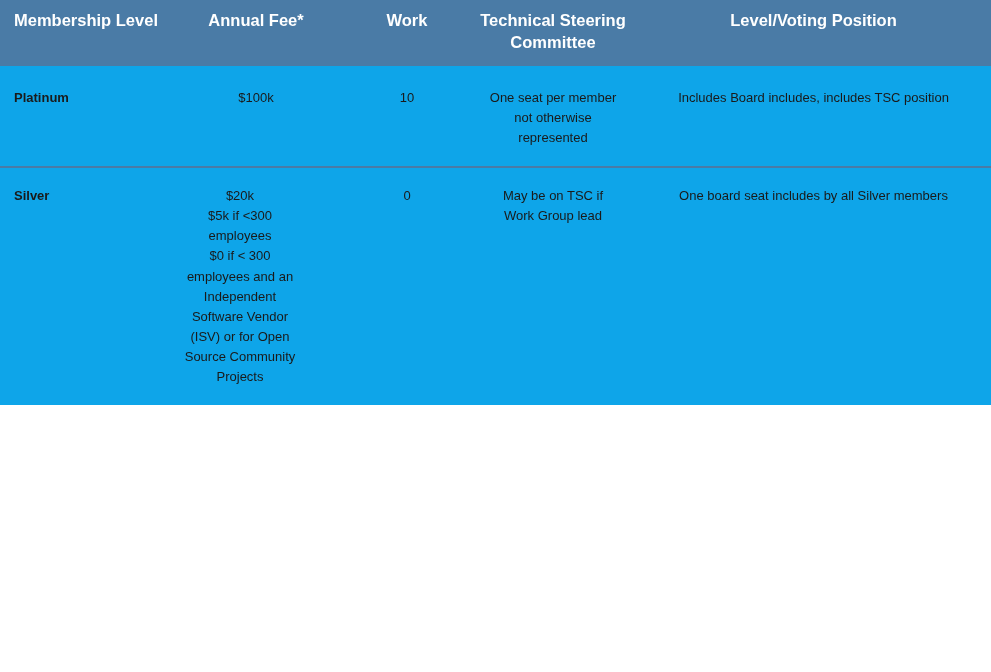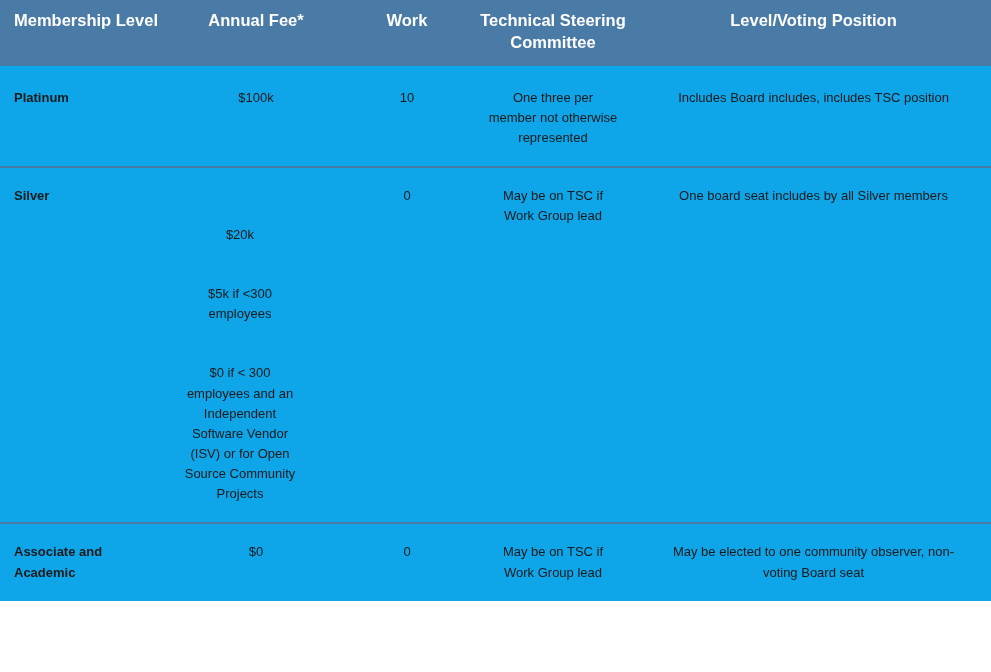--- a/index.html
+++ b/index.html
@@ -59,21 +59,20 @@
     padding-top: 22px;
   }
   table.membership tbody td.level {
     text-align: left;
     font-weight: bold;
     padding-left: 14px;
     font-size: 13px;
   }
   .fee-lines span {
     display: block;
-    margin-top: 39px;
   }
   .narrow-4 { display: inline-block; max-width: 118px; }
   .narrow-fee { display: inline-block; max-width: 120px; }
   .narrow-board { display: inline-block; max-width: 290px; }
   .narrow-tsc { display: inline-block; max-width: 130px; }
 </style>
 </head>
 <body>
 
 <div class="table-wrap">
@@ -92,36 +91,29 @@
         <th>Work</th>
         <th>Technical Steering Committee</th>
         <th>Level/Voting Position</th>
       </tr>
     </thead>
     <tbody>
       <tr>
         <td class="level">Platinum</td>
         <td><span class="narrow-fee">$100k</span></td>
         <td>10</td>
-        <td><span class="narrow-tsc">One three per member not otherwise represented</span></td>
+        <td><span class="narrow-tsc">One seat per member not otherwise represented</span></td>
         <td><span class="narrow-board">Includes Board includes, includes TSC position</span></td>
       </tr>
       <tr>
         <td class="level">Silver</td>
         <td class="fee-lines">
           <span class="narrow-fee">$20k</span>
           <span class="narrow-fee">$5k if &lt;300 employees</span>
           <span class="narrow-fee">$0 if &lt; 300 employees and an Independent Software Vendor (ISV) or for Open Source Community Projects</span>
         </td>
         <td>0</td>
         <td><span class="narrow-tsc">May be on TSC if Work Group lead</span></td>
         <td><span class="narrow-board">One board seat includes by all Silver members</span></td>
       </tr>
-      <tr>
-        <td class="level"><span class="narrow-4">Associate and Academic</span></td>
-        <td><span class="narrow-fee">$0</span></td>
-        <td>0</td>
-        <td><span class="narrow-tsc">May be on TSC if Work Group lead</span></td>
-        <td><span class="narrow-board">May be elected to one community observer, non-voting Board seat</span></td>
-      </tr>
     </tbody>
   </table>
 </div>
 
 </body></html>

